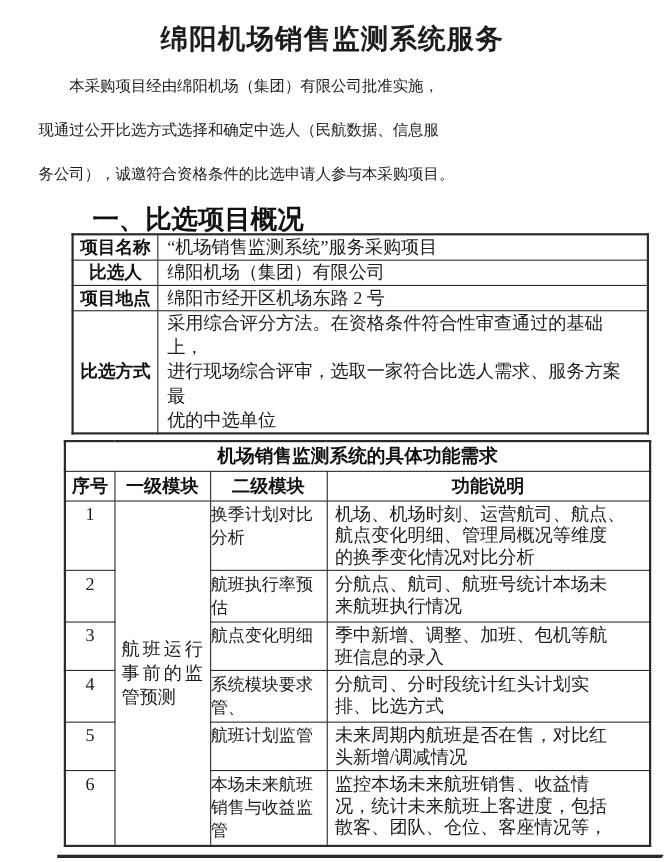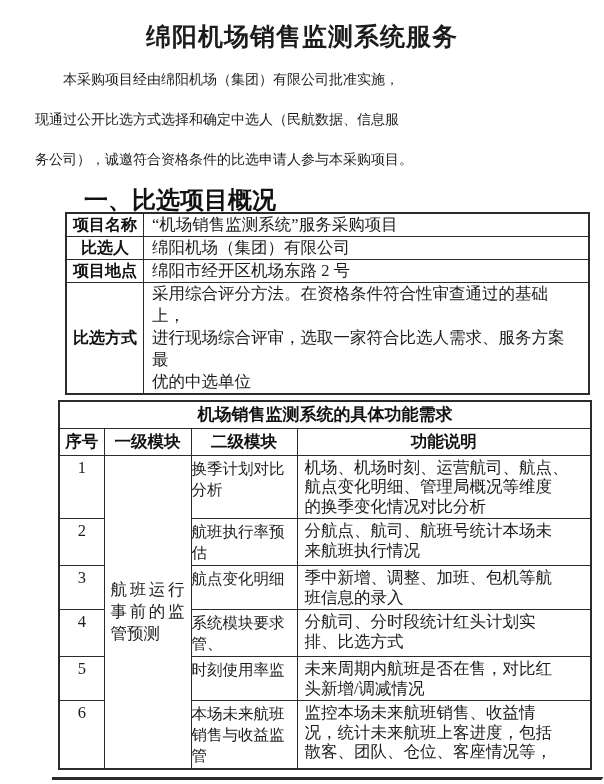--- a/index.html
+++ b/index.html
@@ -158,21 +158,21 @@
       </tr>
       <tr style="height:47px">
         <td class="no-cell">4</td>
         <td class="mod2-cell">系统模块要求
 管、</td>
         <td class="desc-cell">分航司、分时段统计红头计划实
 排、比选方式</td>
       </tr>
       <tr style="height:42px">
         <td class="no-cell">5</td>
-        <td class="mod2-cell">时刻使用率监</td>
+        <td class="mod2-cell">航班计划监管</td>
         <td class="desc-cell">未来周期内航班是否在售，对比红
 头新增/调减情况</td>
       </tr>
       <tr style="height:68px">
         <td class="no-cell">6</td>
         <td class="mod2-cell">本场未来航班
 销售与收益监
 管</td>
         <td class="desc-cell">监控本场未来航班销售、收益情
 况，统计未来航班上客进度，包括

